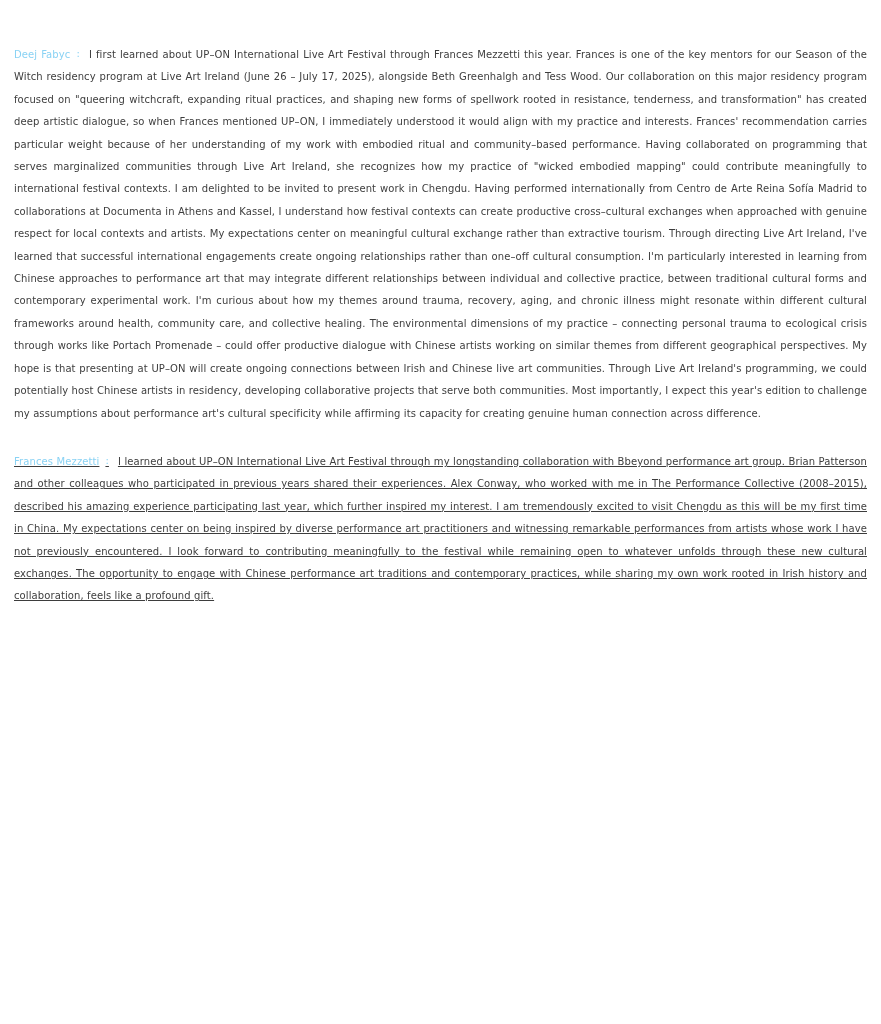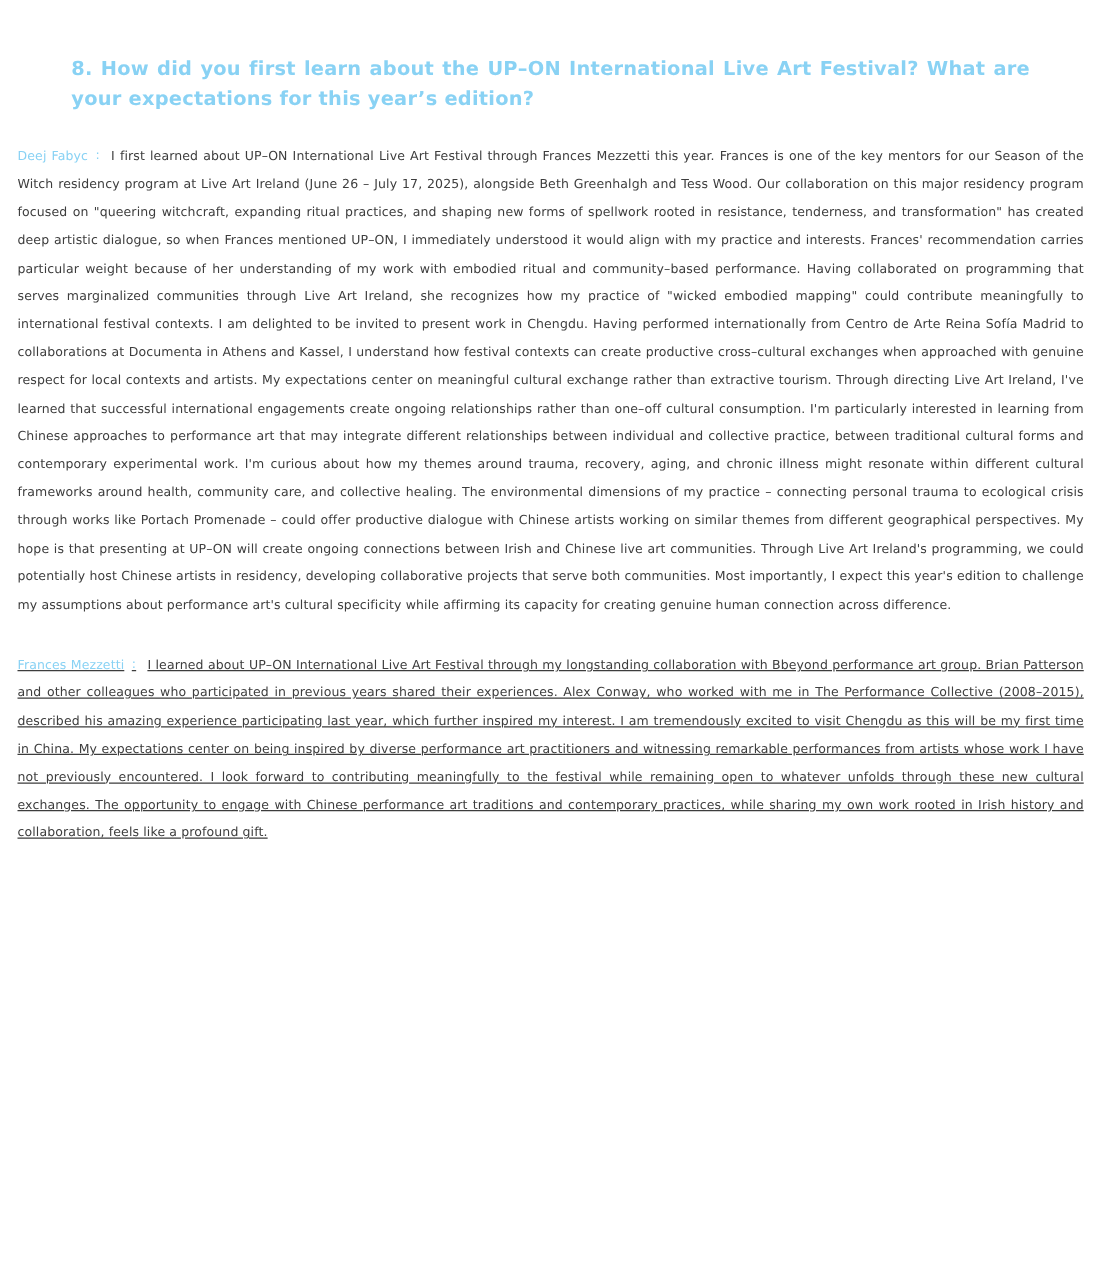--- a/index.html
+++ b/index.html
@@ -48,19 +48,18 @@
     padding: 0 9px 0 6px;
     position: relative;
     top: -1px;
   }
 </style>
 </head>
 <body>
 
 <div class="page">
 
-  <h2 class="question">8. How did you first learn about the UP–ON International Live Art Festival? What are your expectations for this year’s edition?</h2>
 
   <p class="answer"><span class="speaker">Deej Fabyc</span><span class="speaker-colon">:</span><span>I first learned about UP–ON International Live Art Festival through Frances Mezzetti this year. Frances is one of the key mentors for our Season of the Witch residency program at Live Art Ireland (June 26 – July 17, 2025), alongside Beth Greenhalgh and Tess Wood. Our collaboration on this major residency program focused on "queering witchcraft, expanding ritual practices, and shaping new forms of spellwork rooted in resistance, tenderness, and transformation" has created deep artistic dialogue, so when Frances mentioned UP–ON, I immediately understood it would align with my practice and interests. Frances' recommendation carries particular weight because of her understanding of my work with embodied ritual and community–based performance. Having collaborated on programming that serves marginalized communities through Live Art Ireland, she recognizes how my practice of "wicked embodied mapping" could contribute meaningfully to international festival contexts. I am delighted to be invited to present work in Chengdu. Having performed internationally from Centro de Arte Reina Sofía Madrid to collaborations at Documenta in Athens and Kassel, I understand how festival contexts can create productive cross–cultural exchanges when approached with genuine respect for local contexts and artists. My expectations center on meaningful cultural exchange rather than extractive tourism. Through directing Live Art Ireland, I've learned that successful international engagements create ongoing relationships rather than one–off cultural consumption. I'm particularly interested in learning from Chinese approaches to performance art that may integrate different relationships between individual and collective practice, between traditional cultural forms and contemporary experimental work. I'm curious about how my themes around trauma, recovery, aging, and chronic illness might resonate within different cultural frameworks around health, community care, and collective healing. The environmental dimensions of my practice – connecting personal trauma to ecological crisis through works like Portach Promenade – could offer productive dialogue with Chinese artists working on similar themes from different geographical perspectives. My hope is that presenting at UP–ON will create ongoing connections between Irish and Chinese live art communities. Through Live Art Ireland's programming, we could potentially host Chinese artists in residency, developing collaborative projects that serve both communities. Most importantly, I expect this year's edition to challenge my assumptions about performance art's cultural specificity while affirming its capacity for creating genuine human connection across difference.</span></p>
 
   <p class="answer"><span class="speaker">Frances Mezzetti</span><span class="speaker-colon">:</span><span>I learned about UP–ON International Live Art Festival through my longstanding collaboration with Bbeyond performance art group. Brian Patterson and other colleagues who participated in previous years shared their experiences. Alex Conway, who worked with me in The Performance Collective (2008–2015), described his amazing experience participating last year, which further inspired my interest. I am tremendously excited to visit Chengdu as this will be my first time in China. My expectations center on being inspired by diverse performance art practitioners and witnessing remarkable performances from artists whose work I have not previously encountered. I look forward to contributing meaningfully to the festival while remaining open to whatever unfolds through these new cultural exchanges. The opportunity to engage with Chinese performance art traditions and contemporary practices, while sharing my own work rooted in Irish history and collaboration, feels like a profound gift.</span></p>
 
 </div>
 
 </body></html>

